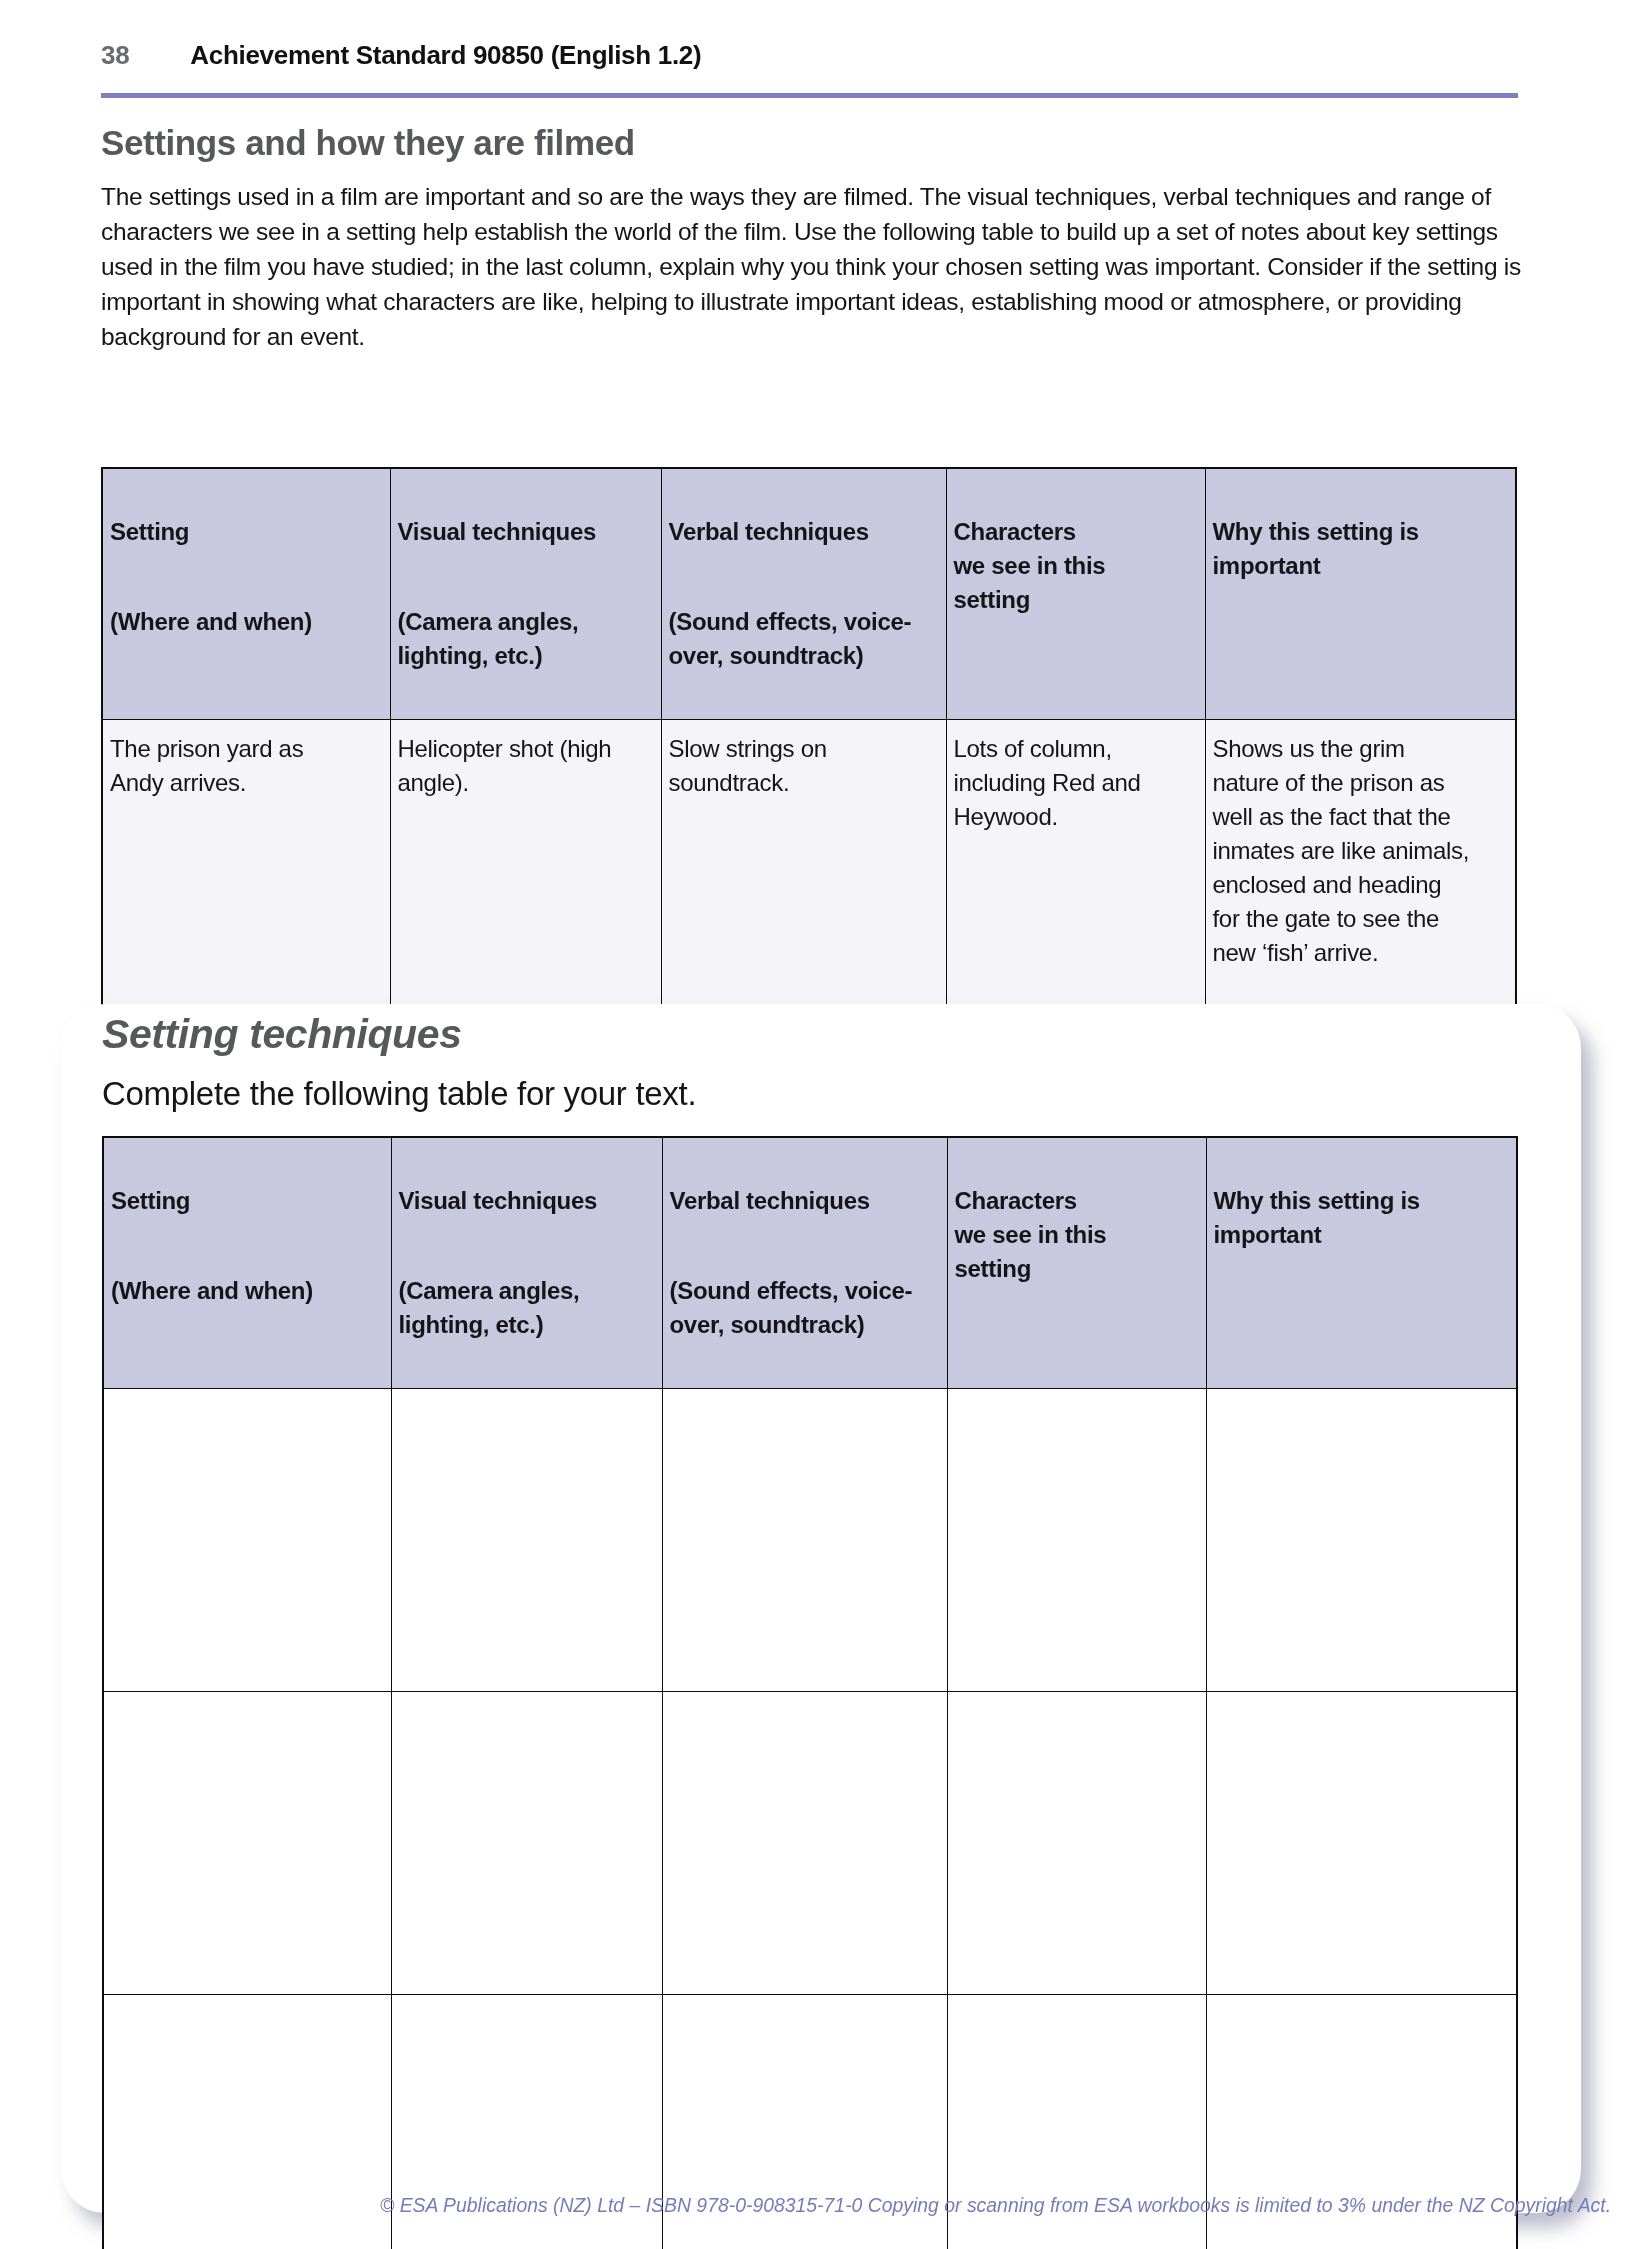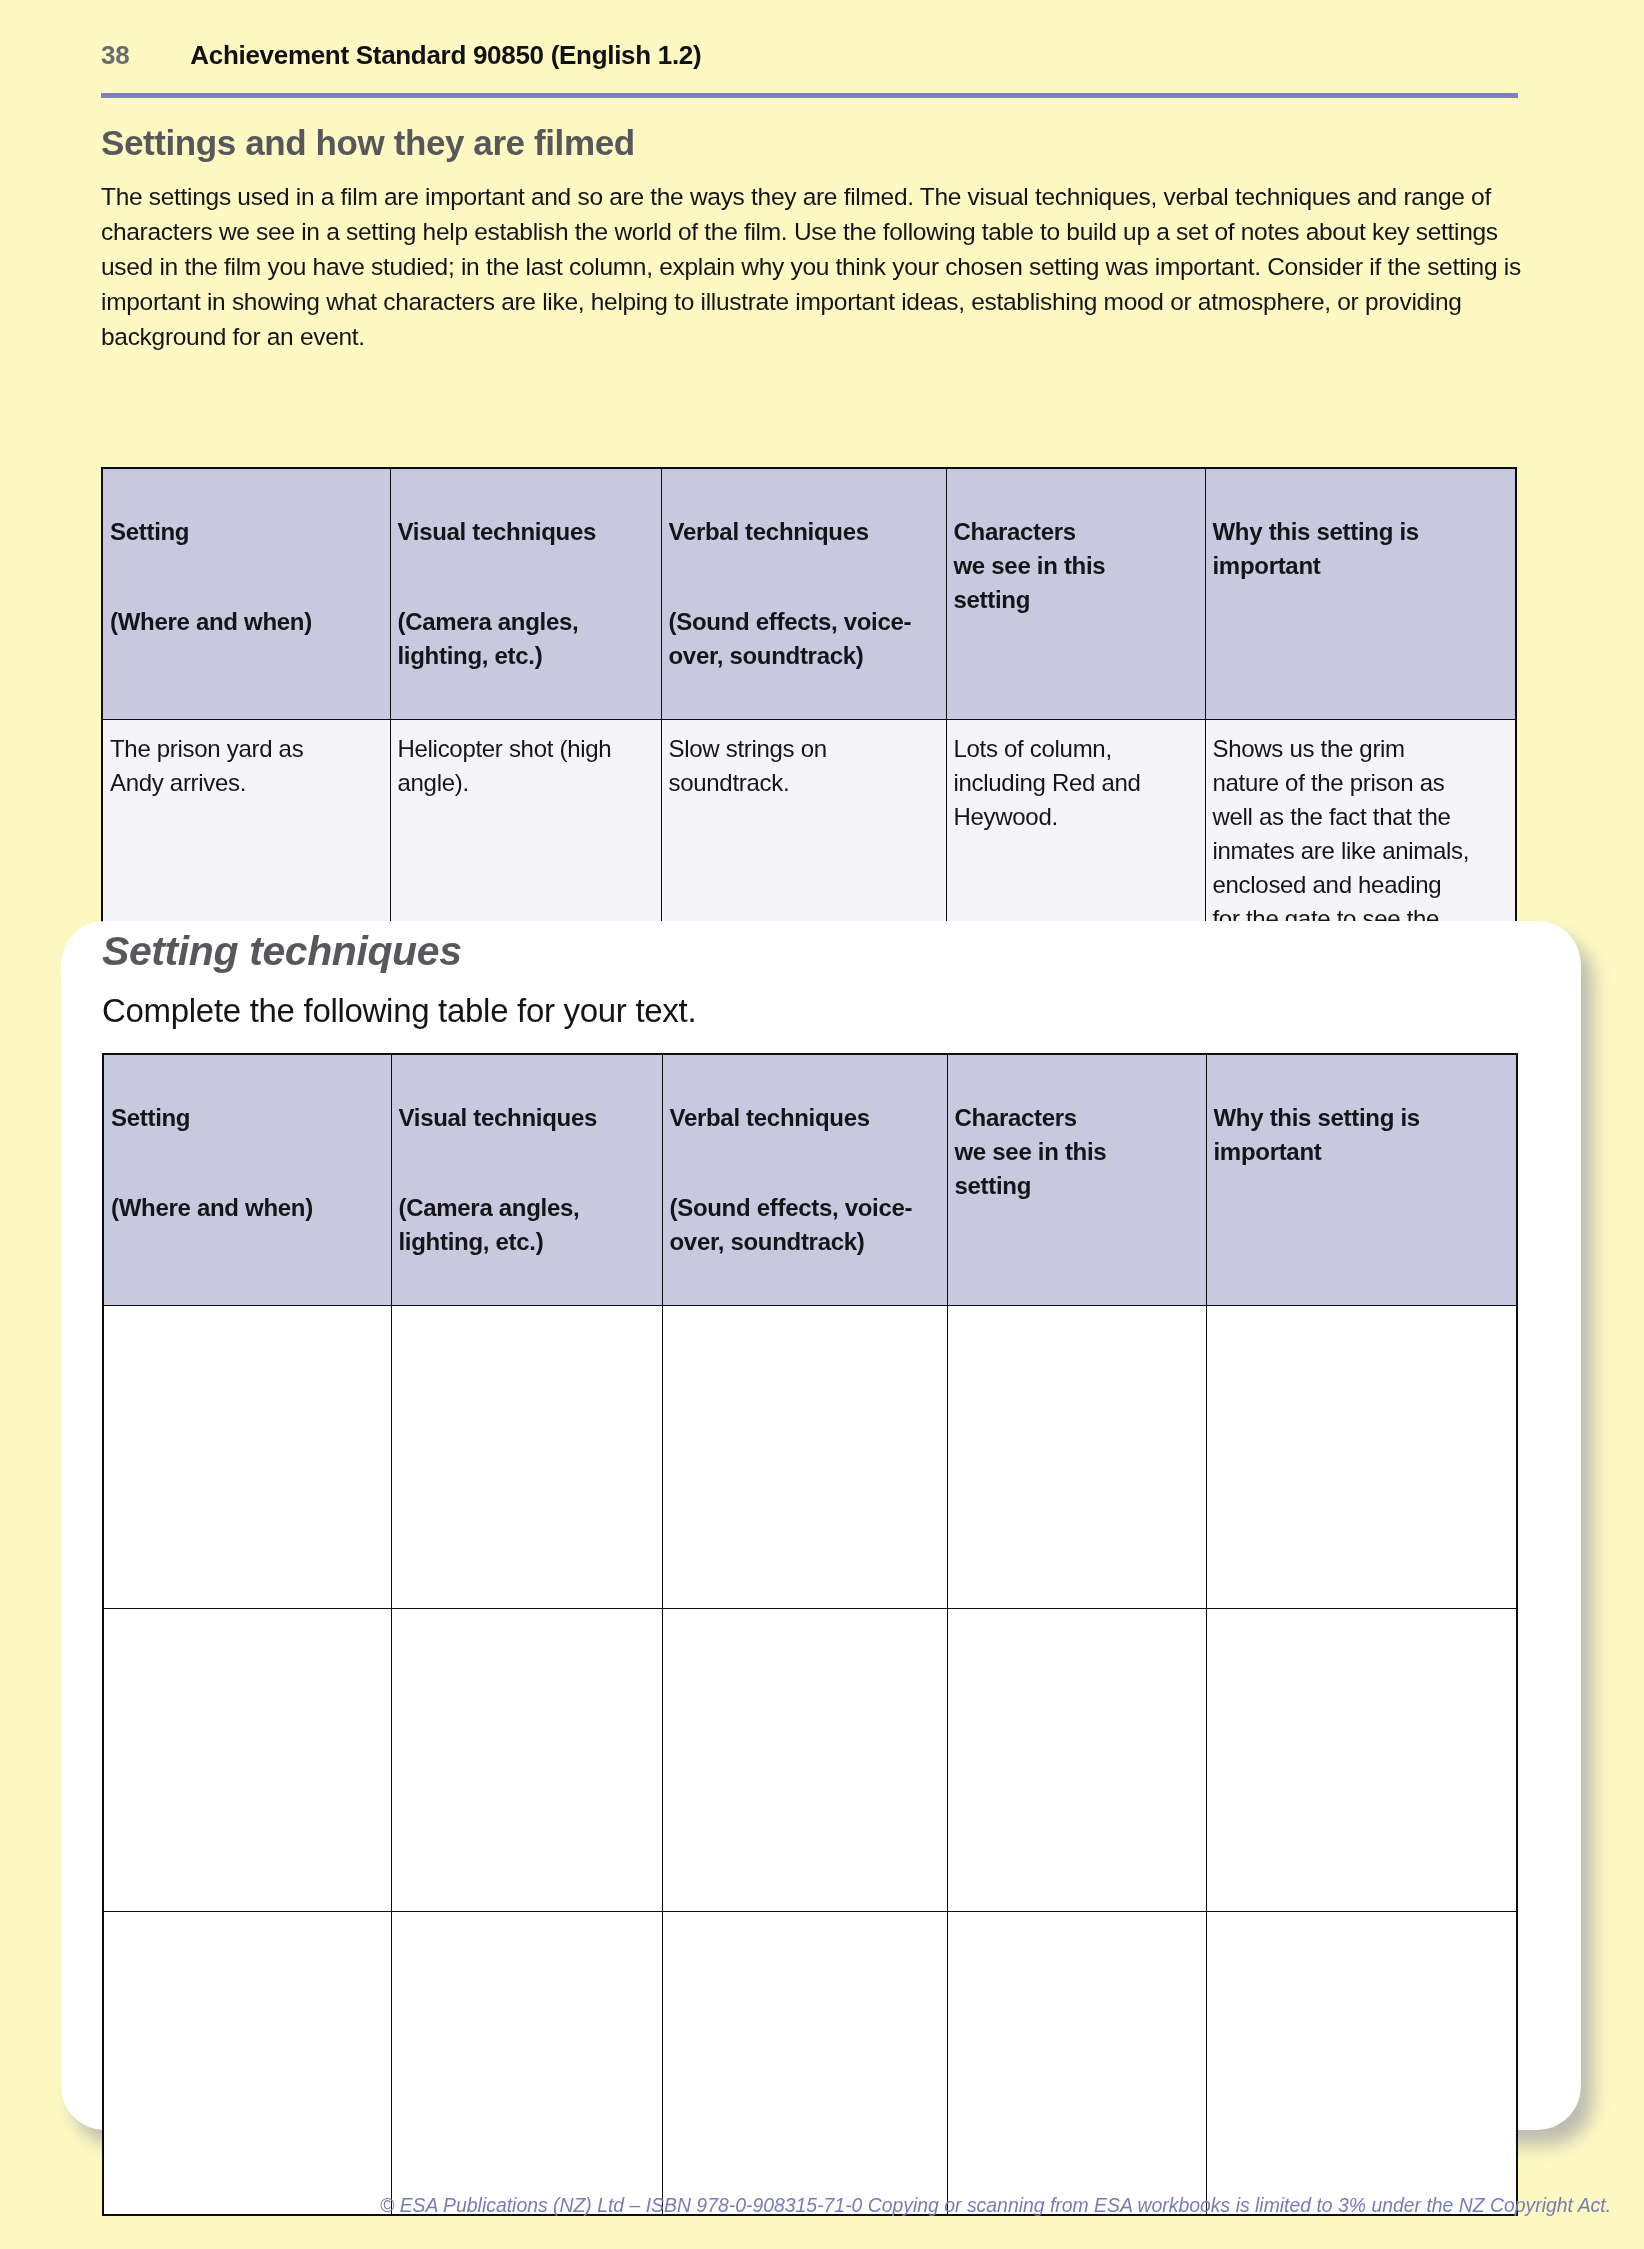--- a/index.html
+++ b/index.html
@@ -1,20 +1,20 @@
 <!DOCTYPE html>
 <html style="font-size:13.5px"><head>
 <meta charset="utf-8">
 <style>
   * { margin:0; padding:0; box-sizing:border-box; }
   html,body { background:#cfd0dd; }
   .page {
     position:relative;
     width:1645px; height:2250px;
-    background:#fef9c3;
+    background:#ffffff;
     font-family:"Liberation Sans", sans-serif;
     color:#141419;
     letter-spacing:-0.3px;
     overflow:hidden;
   }
   
   .pg-header { position:absolute; left:101px; top:39px; font-size:26px; font-weight:bold; line-height:32px; }
   .pg-num   { color:#6a6b70; display:inline-block; }
   .pg-title { color:#111114; display:inline-block; margin-left:54px; }
   .pg-rule  { position:absolute; left:101px; top:93px; width:1417px; height:5px; background:#7b82be; }
@@ -48,21 +48,21 @@
   table.wk th { background:#c8c9de; font-weight:bold; }
   table.wk th .sub { font-weight:bold; margin-top:22px; }
   .col1{width:288px;} .col2{width:271px;} .col3{width:285px;} .col4{width:259px;} .col5{width:311px;}
 
   .table1 { position:absolute; left:101px; top:467px; }
   .table1 thead th { height:158px; }
   .table1 tbody td { height:313px; background:#f5f5f9; }
 
   
   .card {
-    position:absolute; left:61px; top:921px;
+    position:absolute; left:61px; top:1004px;
     width:1520px; height:1209px;
     background:#ffffff;
     border-radius:44px;
     box-shadow:12px 15px 18.6px rgba(125,128,158,0.50);
   }
   .sec2-heading {
     position:absolute; left:41px; top:6.8px;
     font-size:41px; font-weight:bold; font-style:italic;
     color:#56585c; letter-spacing:-0.4px;
   }

